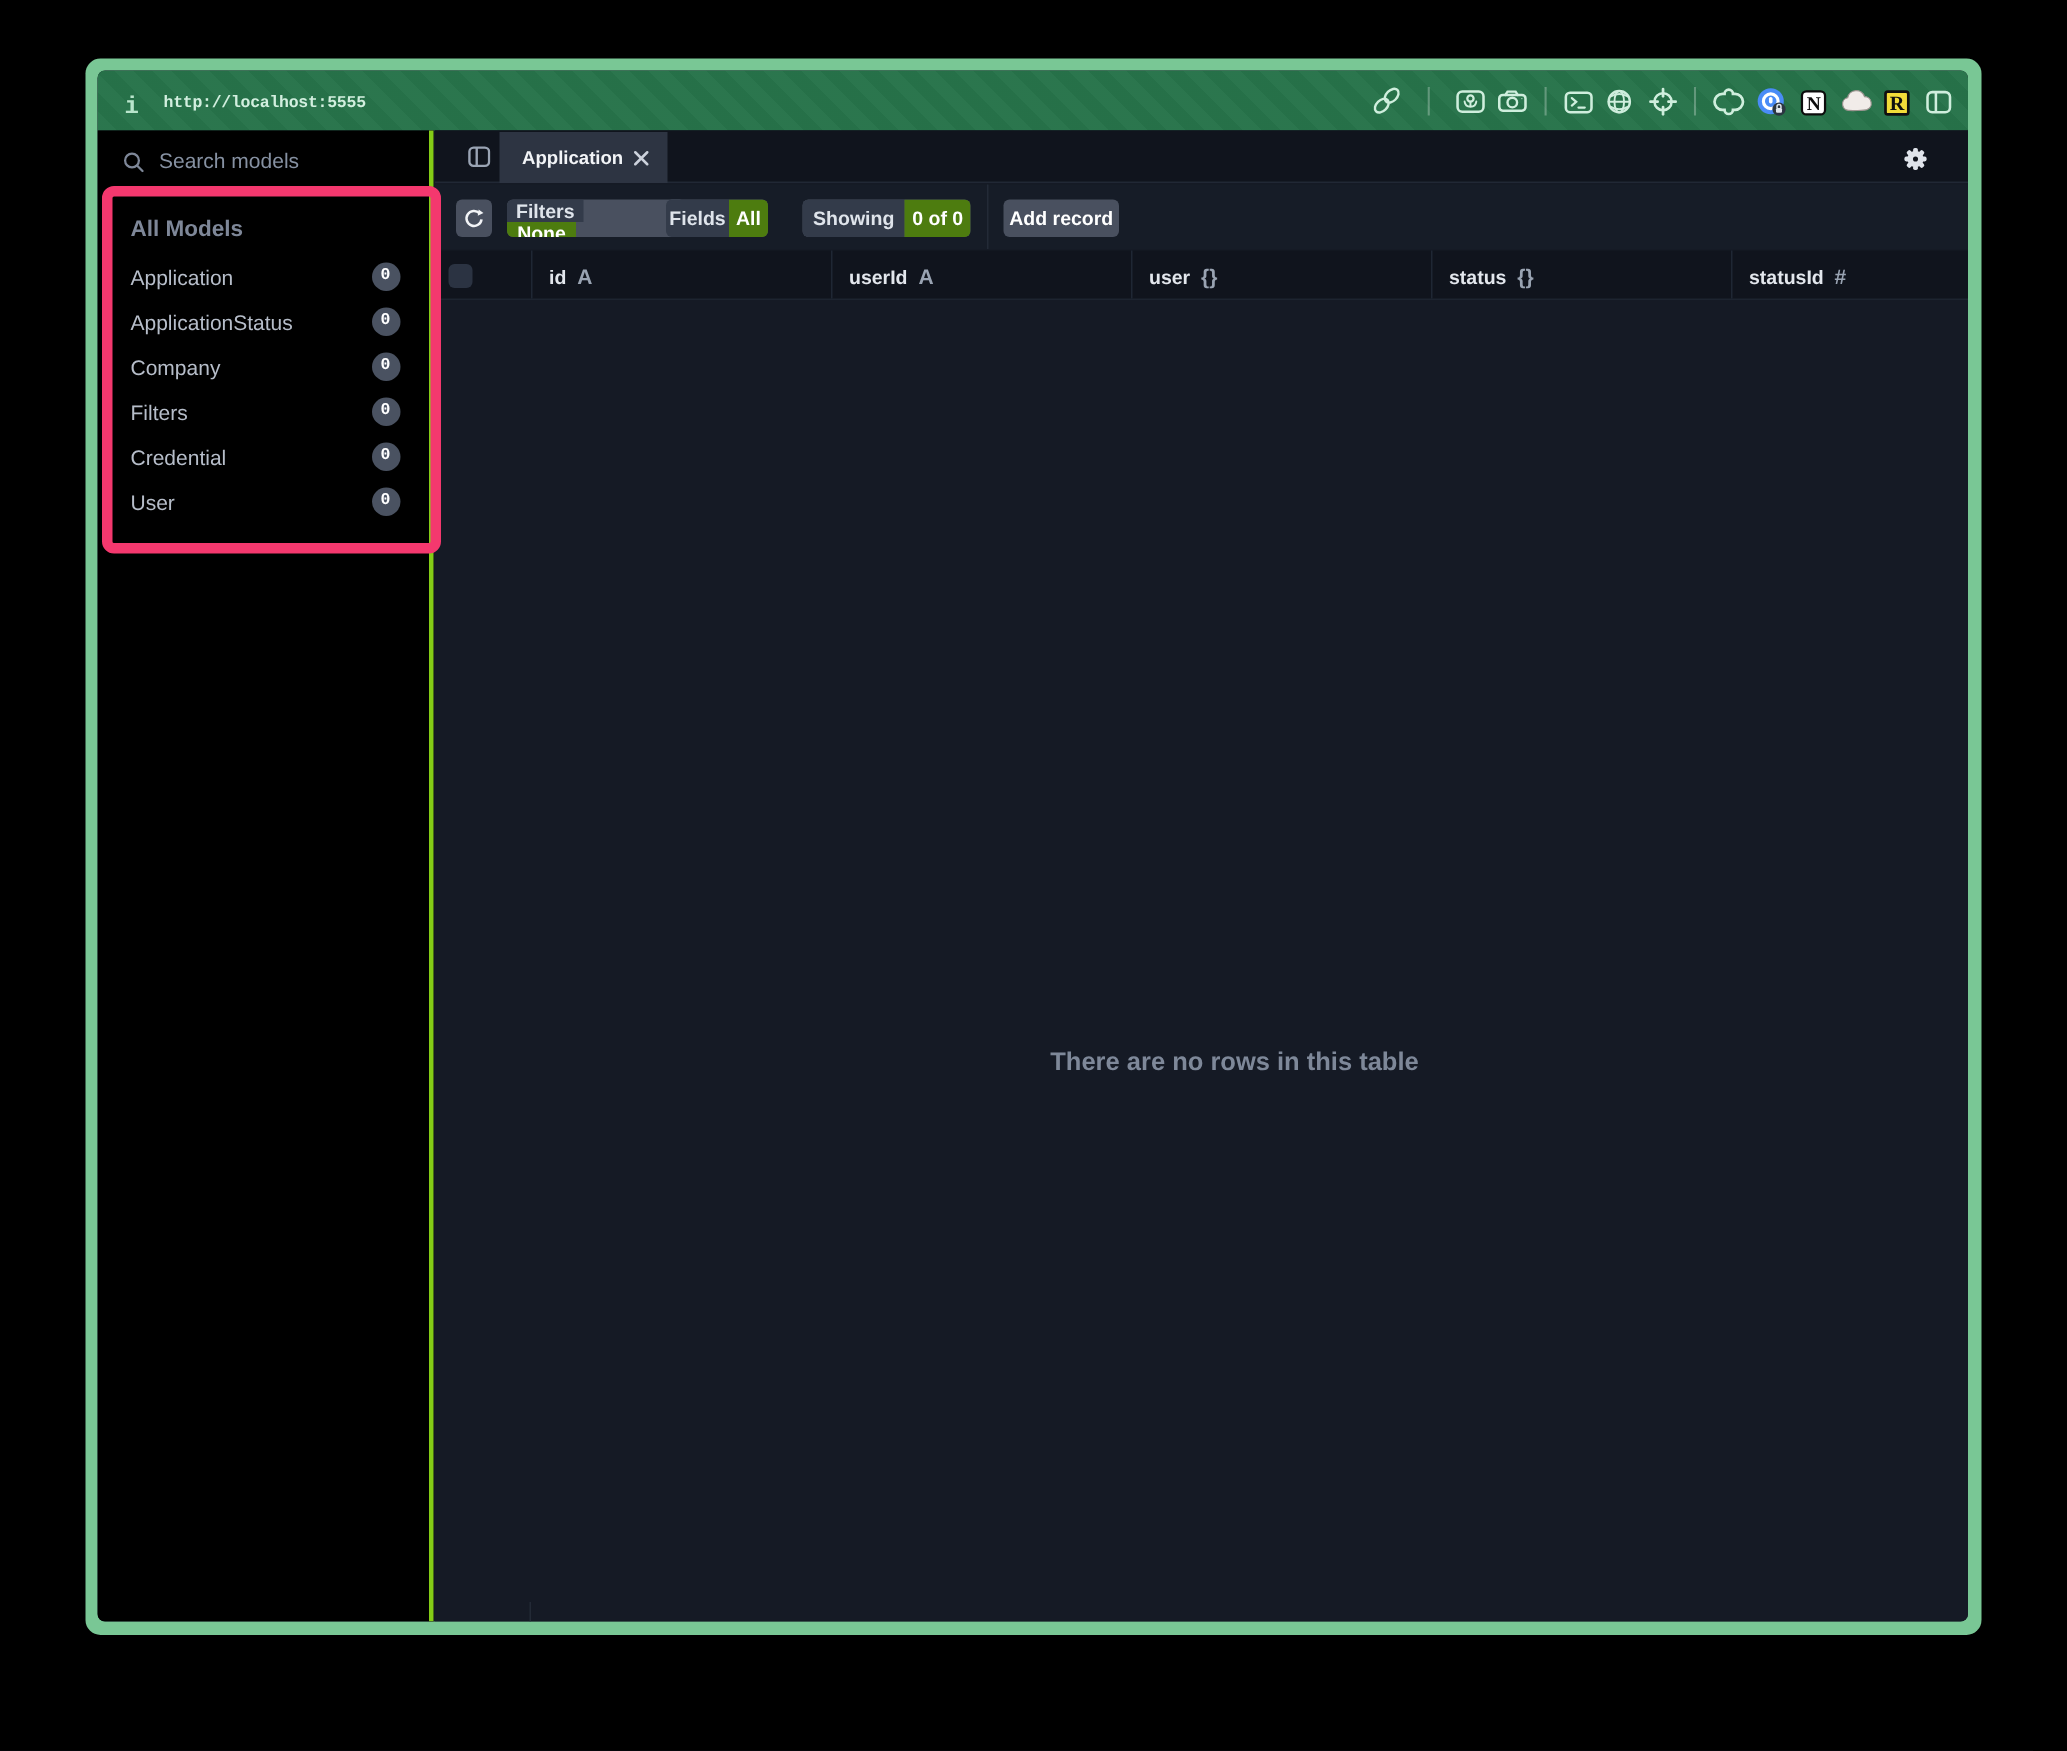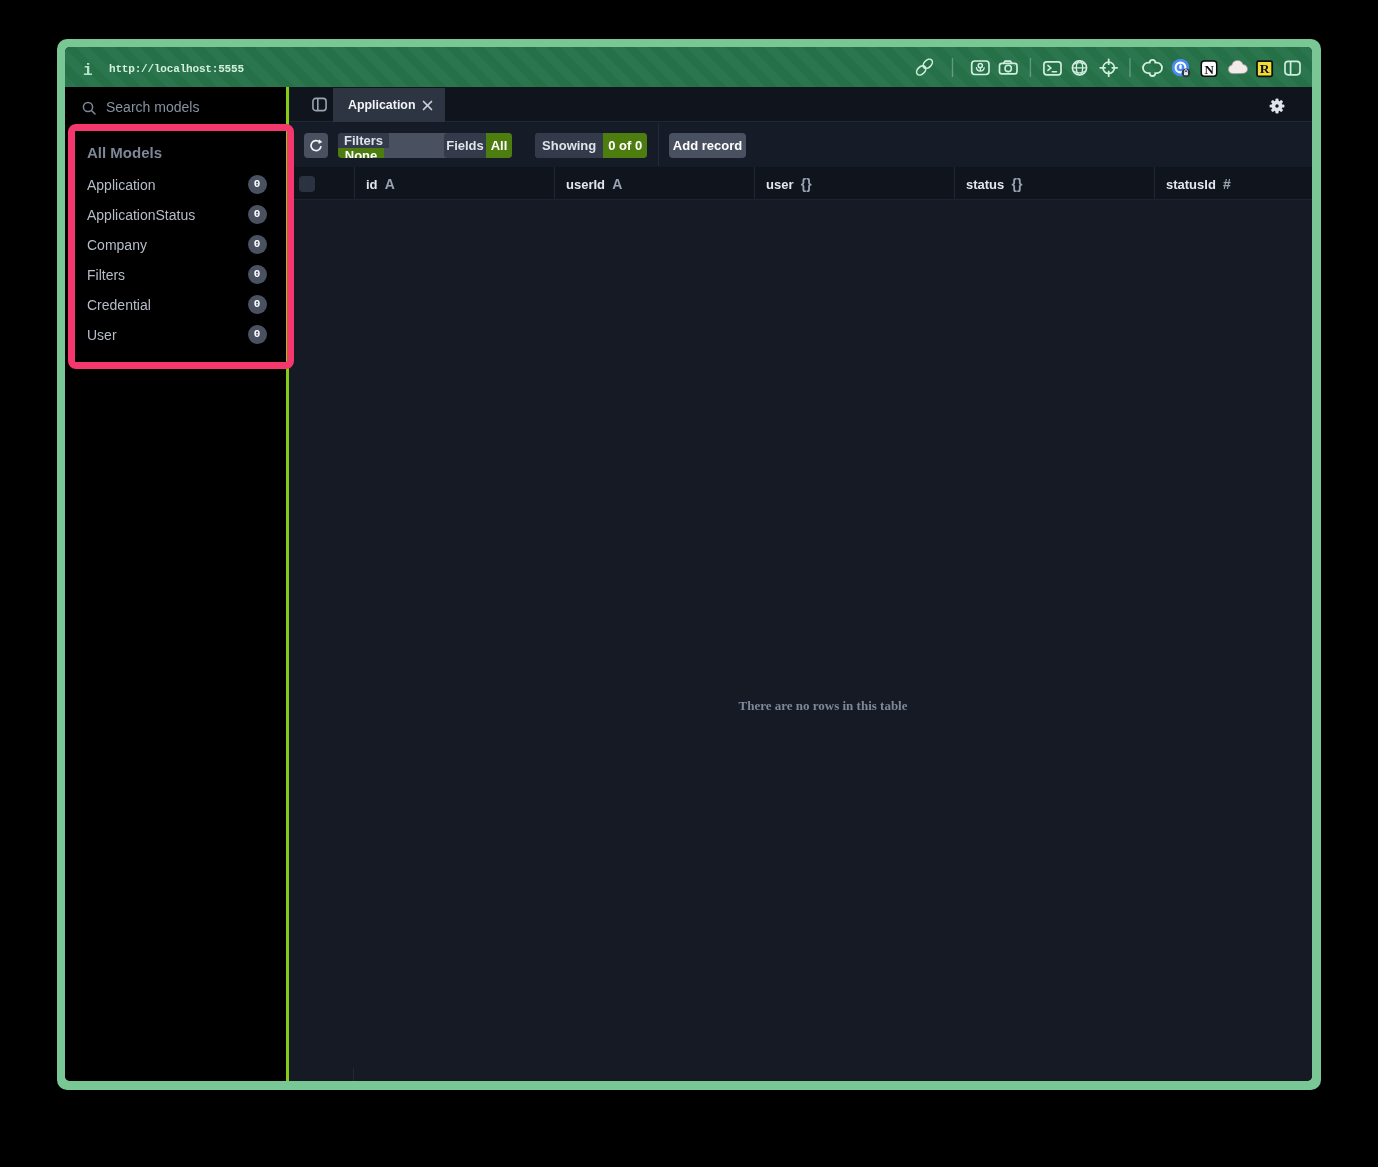--- a/index.html
+++ b/index.html
@@ -41,21 +41,21 @@
   .seg2 { background:#4d7c0f; color:#fff; height:100%; display:flex; align-items:center;
     justify-content:center; }
   .hdr { position:absolute; left:0; right:0; top:80px; height:33px; background:#10141d;
     border-bottom:1px solid #1d2430; }
   .colsep { position:absolute; top:0; bottom:0; width:1px; background:#1f2734; }
   .hlabel { position:absolute; top:9px; font-size:13px; font-weight:bold; color:#e3e7ed;text-align:right; }
   .htype { color:#99a3b2; font-weight:bold; font-size:14px; }
   .checkbox { position:absolute; left:9px; top:9px; width:16px; height:16px; border-radius:4px;
     background:#2b3342; }
   .emptytext { position:absolute; left:22px; width:100%; top:611px; text-align:center;
-    font-size:13px; font-weight:bold; color:#7e8899;font-family:Liberation Serif, serif; }
+    font-size:17px; font-weight:bold; color:#7e8899; }
   .pink { position:absolute; left:68px; top:124px; width:226px; height:245px;
     border:7px solid #f4386e; border-radius:8px; }
 </style>
 </head>
 <body>
 <div class="window">
   <div class="inner">
     <div class="titlebar">
       <div class="ticon">i</div>
       <div class="turl">http://localhost:5555</div>

